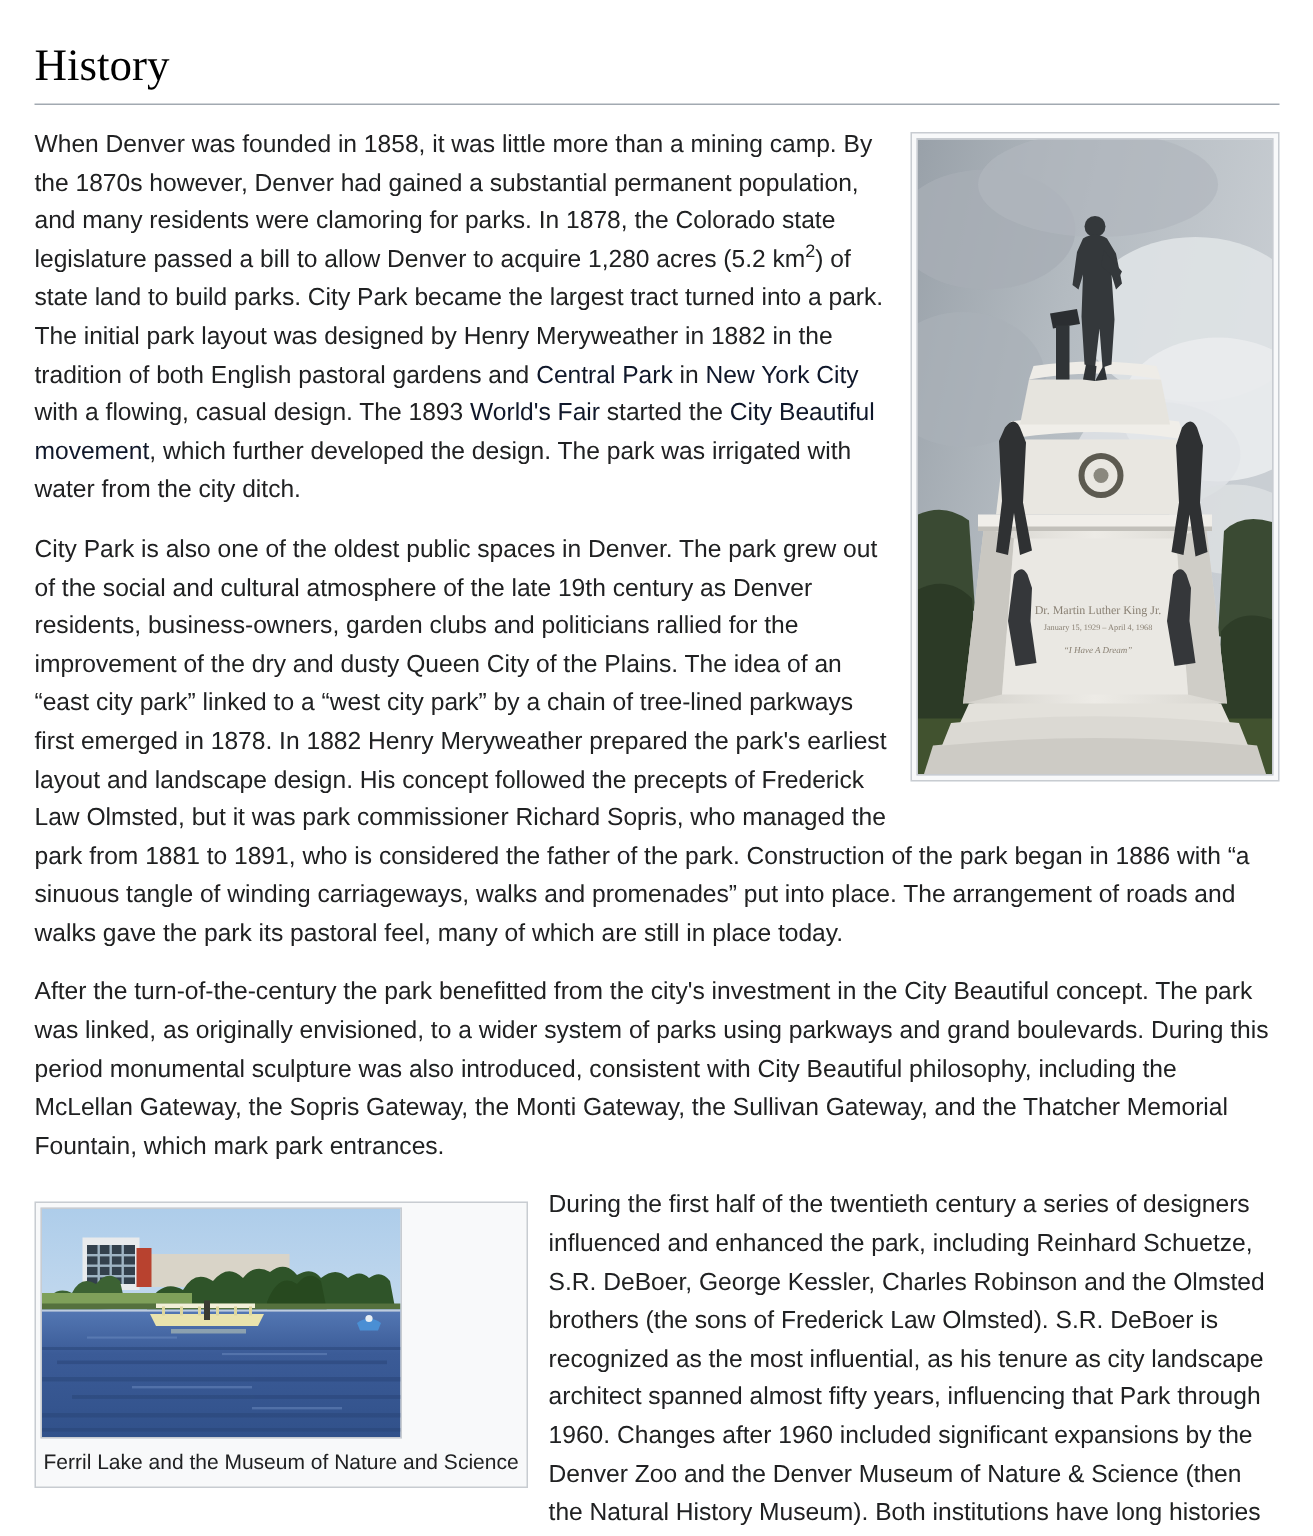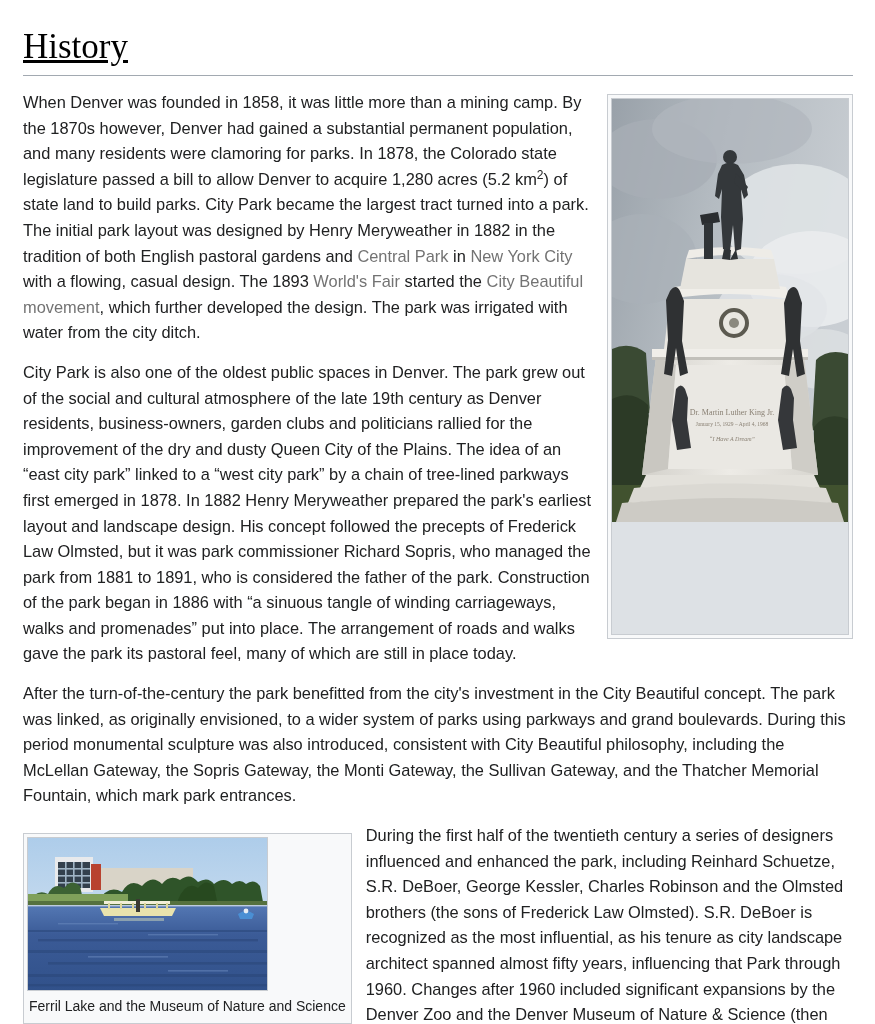--- a/index.html
+++ b/index.html
@@ -12,31 +12,30 @@
   body {
     font-family: "Liberation Sans", "DejaVu Sans", sans-serif;
     font-size: 16.4px;
     line-height: 25.6px;
     color: #202122;
   }
   .page { padding: 0 22px 0 23px; }
   h1.section-title {
     font-family: "Liberation Serif", "DejaVu Serif", serif;
     font-weight: 400;
-    font-size: 35px;
+    font-size: 30px;
     line-height: 1.2;
     color: #000;
     margin: 26px 0 0 0;
     padding-bottom: 7px;
     border-bottom: 1px solid #a2a9b1;
-    text-decoration: underline;
   }
   p { margin: 13px 0 14px 0; }
   p:first-of-type { margin-top: 14px; }
-  a.wlink { color: #737373; text-decoration: none; cursor: pointer; }
+  a.wlink { color: #0f172a; text-decoration: none; cursor: pointer; }
   sup.refsup { font-size: 12px; line-height: 0; }
 
   figure.thumb {
     border: 1px solid #c8ccd1;
     background: #f8f9fa;
     padding: 3px;
     margin: 0;
     font-size: 14px;
     line-height: 19px;
     color: #202122;
@@ -50,21 +49,21 @@
 </head>
 <body>
 
 <div class="page">
 
   <h1 class="section-title">History</h1>
 
   <div class="content">
 
     <figure class="thumb thumb-right">
-      <span class="thumb-image" style="width:238px;height:537px;">
+      <span class="thumb-image" style="width:238px;height:425px;">
         <svg width="236" height="423" viewBox="0 0 236 423" xmlns="http://www.w3.org/2000/svg">
           <defs>
             <linearGradient id="skyg" x1="0" y1="0" x2="1" y2="0.4">
               <stop offset="0" stop-color="#99a1a9"></stop>
               <stop offset="0.45" stop-color="#b4bbc1"></stop>
               <stop offset="1" stop-color="#c9ced3"></stop>
             </linearGradient>
             <linearGradient id="stoneg" x1="0" y1="0" x2="1" y2="0">
               <stop offset="0" stop-color="#d3d1cb"></stop>
               <stop offset="0.5" stop-color="#edebe6"></stop>

